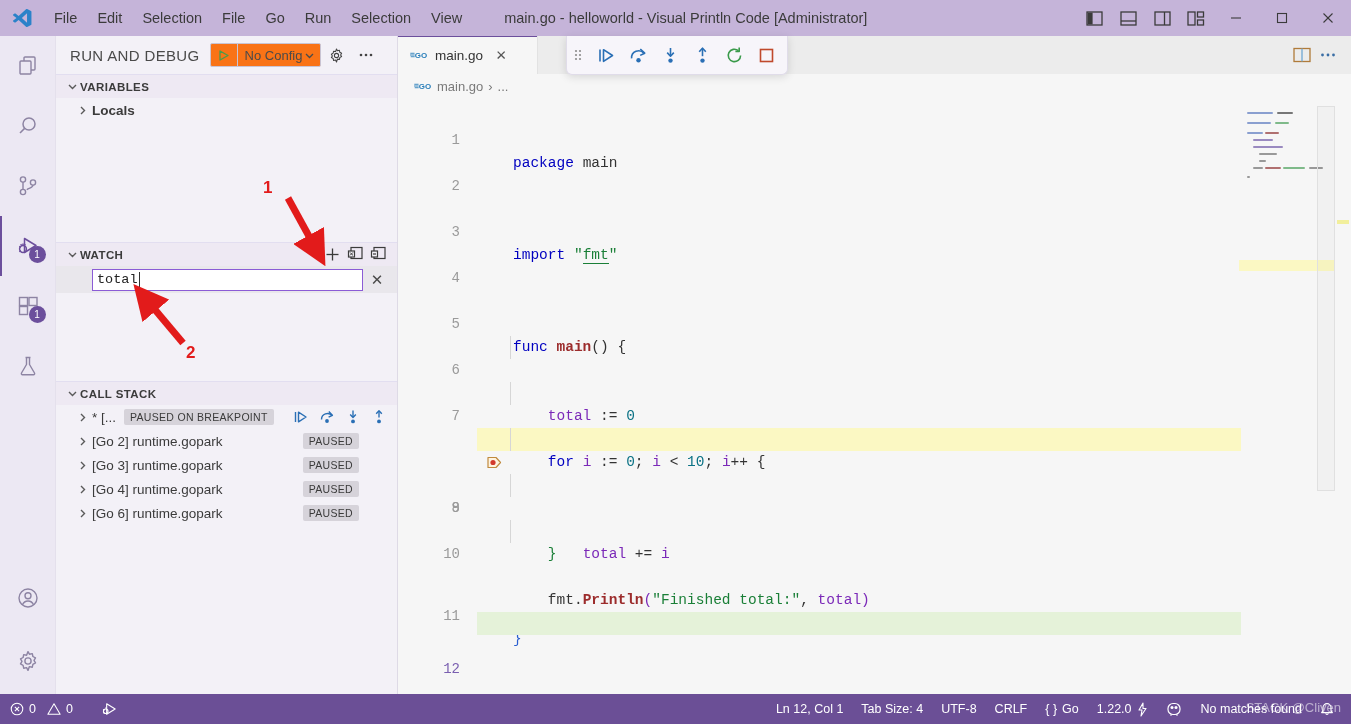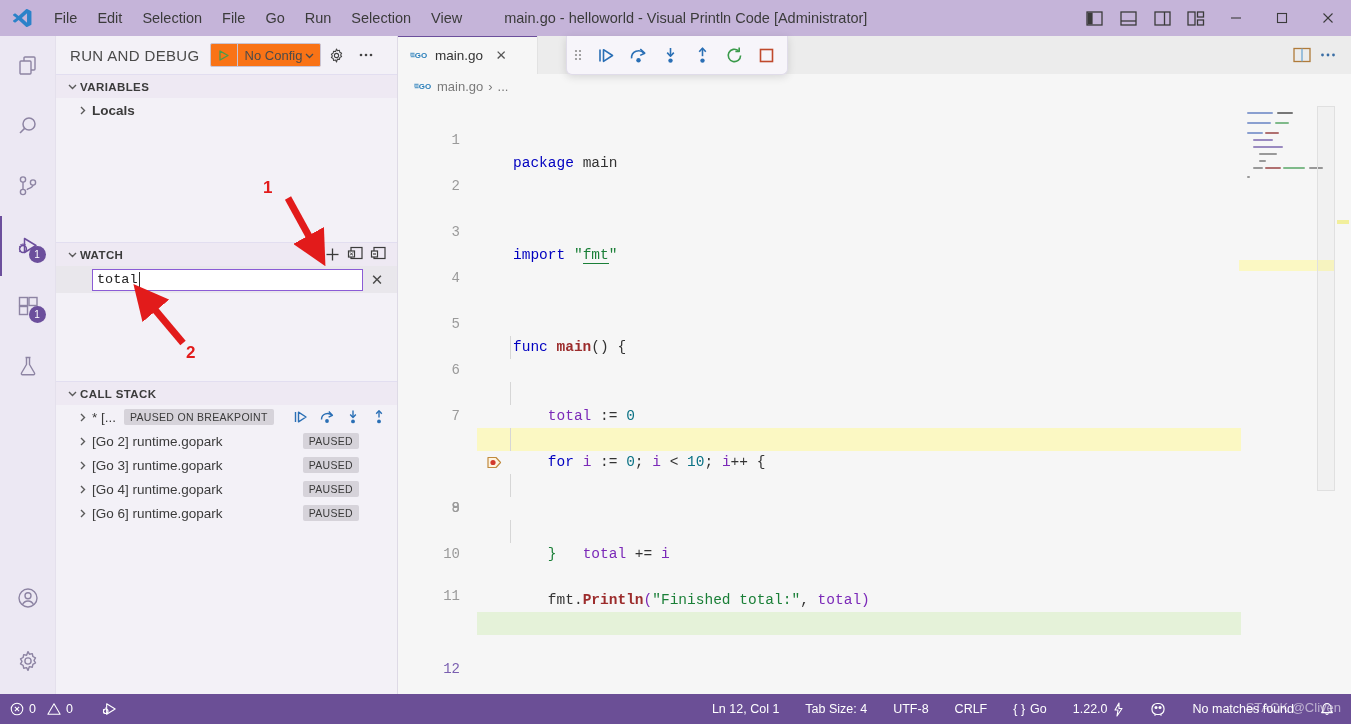--- a/index.html
+++ b/index.html
@@ -189,21 +189,21 @@
   .dt-handle { width: 22px; display: flex; align-items: center; justify-content: center; }
   .dt-btn { width: 30px; height: 30px; display: flex; align-items: center; justify-content: center; }
 
   
   .statusbar {
     position: absolute; left: 0; top: 694px; width: 1351px; height: 30px;
     background: #6b4f96; color: #fff; display: flex; align-items: center;
     font-size: 12.5px;
   }
   .sb-left { display: flex; align-items: center; padding-left: 10px; gap: 10px; }
-  .sb-right { margin-left: auto; display: flex; align-items: center; gap: 8px; padding-right: 8px; }
+  .sb-right { margin-left: auto; display: flex; align-items: center; gap: 0; padding-right: 8px; }
   .sb-cell { display: flex; align-items: center; gap: 5px; padding: 0 9px; height: 30px; white-space: nowrap; }
 
   .watermark {
     position: absolute; right: 10px; top: 700px;
     font-size: 13px; color: rgba(255,255,255,0.55);
     font-family: "Liberation Sans", sans-serif; pointer-events: none;
   }
 
   
   .anno-num {
@@ -624,21 +624,21 @@
       <div class="code-line" style="top:192px;">
         <span class="ln">9</span>
         <span class="indent-guide"></span>
         <span class="code-text">    <span class="t-punc" style="color:#1a7f37;">}</span></span>
       </div>
       <div class="code-line" style="top:215px;">
         <span class="ln">10</span>
         <span class="indent-guide"></span>
         <span class="code-text">    <span class="t-pkg">fmt</span><span class="t-punc">.</span><span class="t-fn">Println</span><span class="t-punc" style="color:#7b29b8;">(</span><span class="t-str">"Finished total:"</span><span class="t-punc">,</span> <span class="t-kw2">total</span><span class="t-punc" style="color:#7b29b8;">)</span></span>
       </div>
-      <div class="code-line" style="top:234px;">
+      <div class="code-line" style="top:254px;">
         <span class="ln">11</span>
         <span class="code-text"><span class="t-punc" style="color:#2a5fd0;">}</span></span>
       </div>
       <div class="code-line" style="top:261px;">
         <span class="hl-green"></span>
         <span class="ln cur">12</span>
         <span class="code-text"></span>
       </div>
     </div>
   </div>

